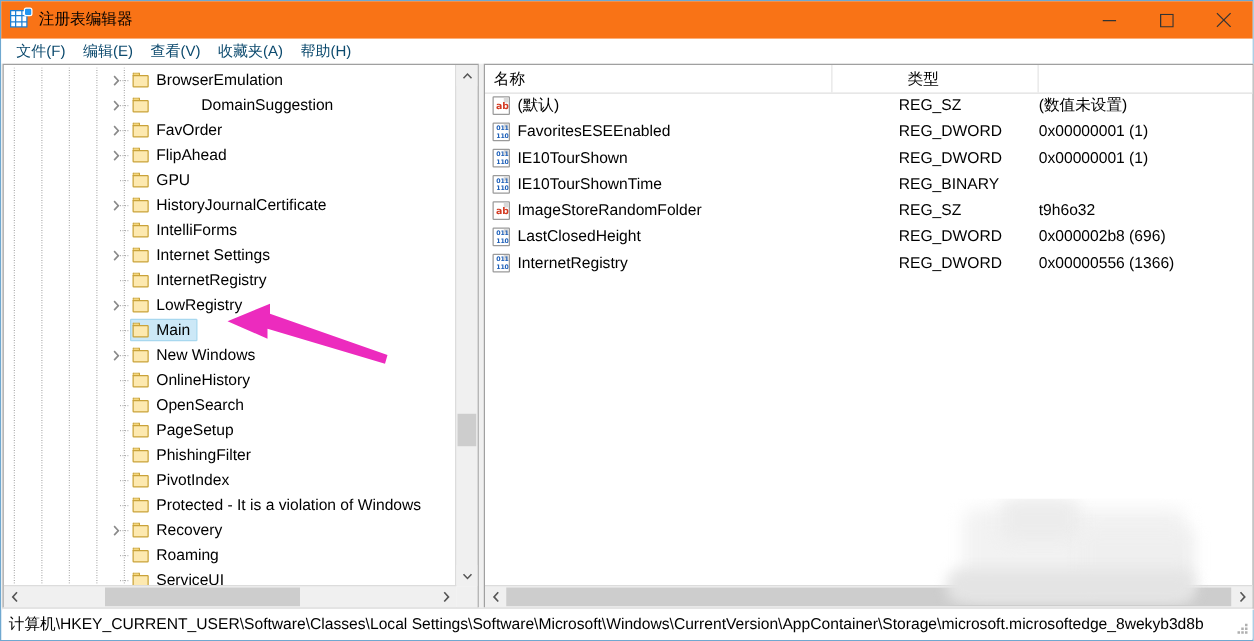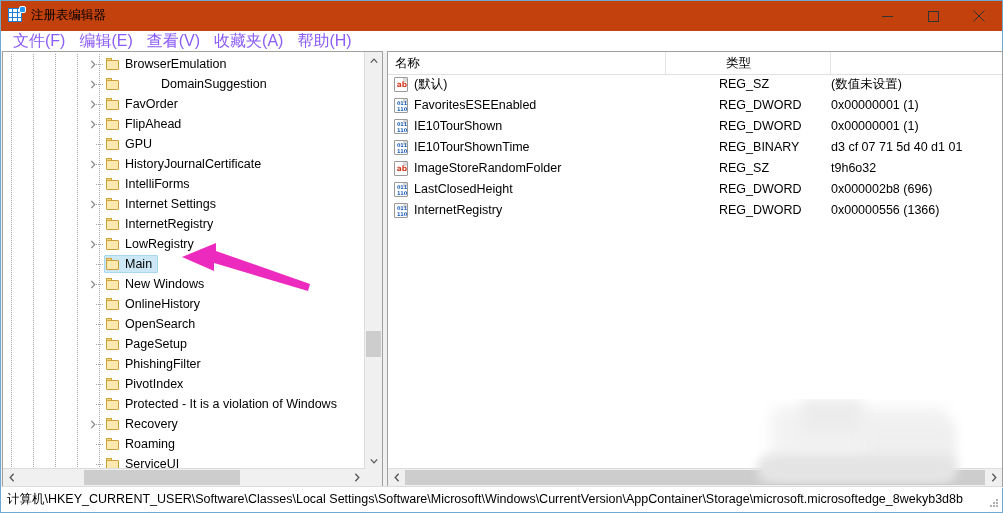--- a/index.html
+++ b/index.html
@@ -24,21 +24,21 @@
     background: #ffffff;
     box-sizing: border-box;
     border: 1px solid #6fa8d0;
   }
 
   
   .titlebar {
     position: absolute;
     left: 0; top: 0; right: 0;
     height: 30px;
-    background: #c2410c;
+    background: #f97316;
     display: flex;
     align-items: center;
   }
   .app-icon {
     position: absolute;
     left: 7px; top: 5px;
     width: 17px; height: 17px;
   }
   .app-icon .grid {
     position: absolute; left: 0; top: 2px;
@@ -84,22 +84,22 @@
   .menubar {
     position: absolute;
     left: 0; top: 30px; right: 0;
     height: 20px;
     background: #ffffff;
     display: flex;
     align-items: center;
     padding-left: 5px;
   }
   .menu-item {
-    font-size: 16px;
-    color: #8b5cf6;
+    font-size: 12px;
+    color: #0c4a6e;
     padding: 2px 7px;
     white-space: nowrap;
     line-height: 14px;
   }
 
   
   .panes {
     position: absolute;
     left: 0; top: 50px;
     width: 1003px;
@@ -751,21 +751,20 @@
             <div class="vtype">REG_DWORD</div>
             <div class="vdata">0x00000001 (1)</div>
           </div>
           <div class="value-row">
             <div class="vicon bin">
               <span class="corner"></span>
               <span class="txt">011<br>110</span>
             </div>
             <div class="vname">IE10TourShownTime</div>
             <div class="vtype">REG_BINARY</div>
-            <div class="vdata">d3 cf 07 71 5d 40 d1 01</div>
           </div>
           <div class="value-row">
             <div class="vicon ab">
               <span class="corner"></span>
               <span class="txt">ab</span>
             </div>
             <div class="vname">ImageStoreRandomFolder</div>
             <div class="vtype">REG_SZ</div>
             <div class="vdata">t9h6o32</div>
           </div>

